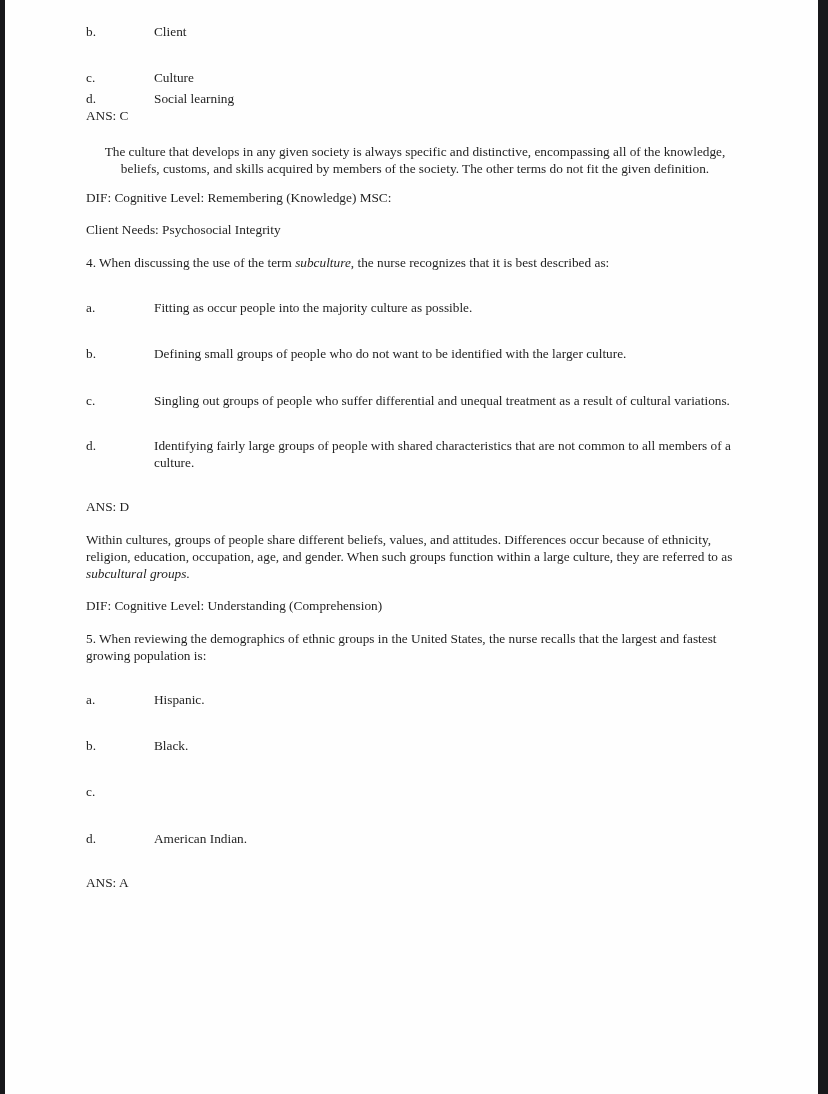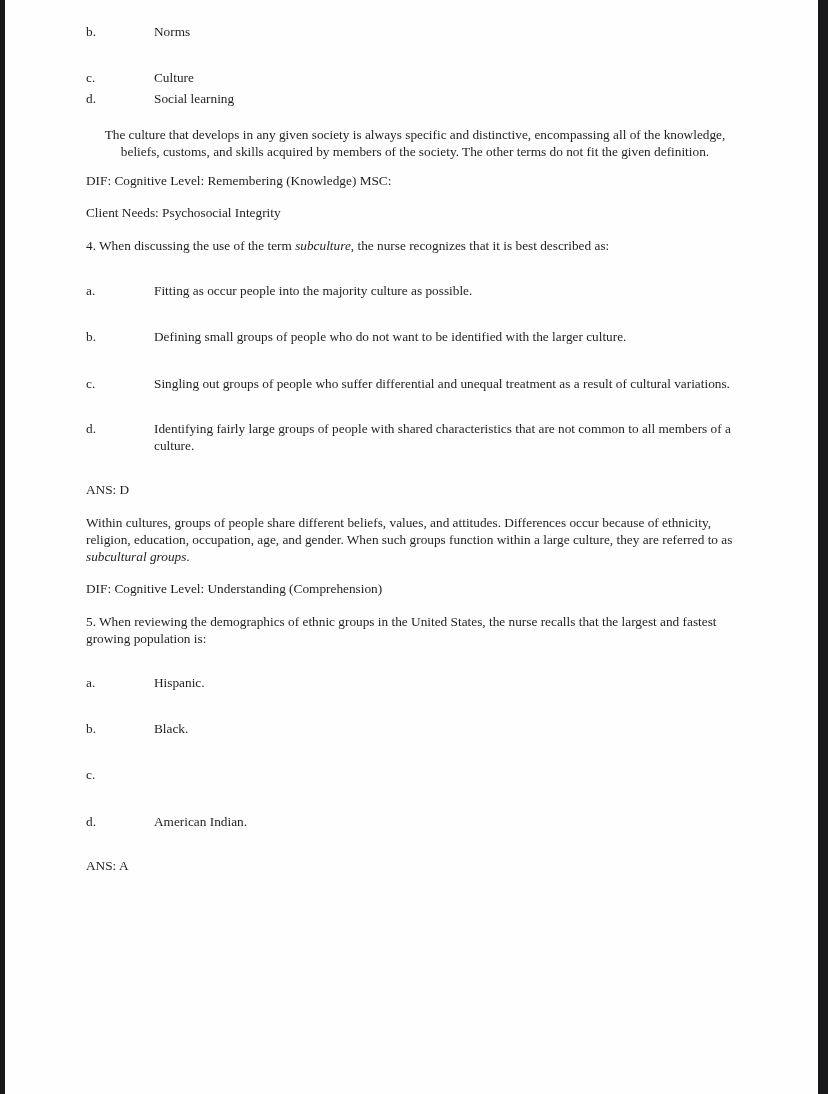--- a/index.html
+++ b/index.html
@@ -68,30 +68,31 @@
 </head>
 <body>
 
 <div class="scan-edge left"></div>
 <div class="scan-edge right"></div>
 
 <main class="content">
 
   <div class="opt-row mt0">
     <span class="opt-label">b.</span>
-    <span class="opt-text">Norms</span>
+    <span class="opt-text">Client</span>
   </div>
   <div class="opt-row mt29">
     <span class="opt-label">c.</span>
     <span class="opt-text">Culture</span>
   </div>
   <div class="opt-row mt4">
     <span class="opt-label">d.</span>
     <span class="opt-text">Social learning</span>
   </div>
+  <p class="ans-line mt0">ANS: C</p>
 
   <p class="para mt19">The culture that develops in any given society is always specific and distinctive, encompassing all of the knowledge, beliefs, customs, and skills acquired by members of the society. The other terms do not fit the given definition.</p>
 
   <p class="para mt12">DIF: Cognitive Level: Remembering (Knowledge) MSC:</p>
 
   <p class="para mt15">Client Needs: Psychosocial Integrity</p>
 
   <p class="para mt16"><span>4. When discussing the use of the term </span><i>subculture</i><span>, the nurse recognizes that it is best described as:</span></p>
 
   <div class="opt-row mt28">

